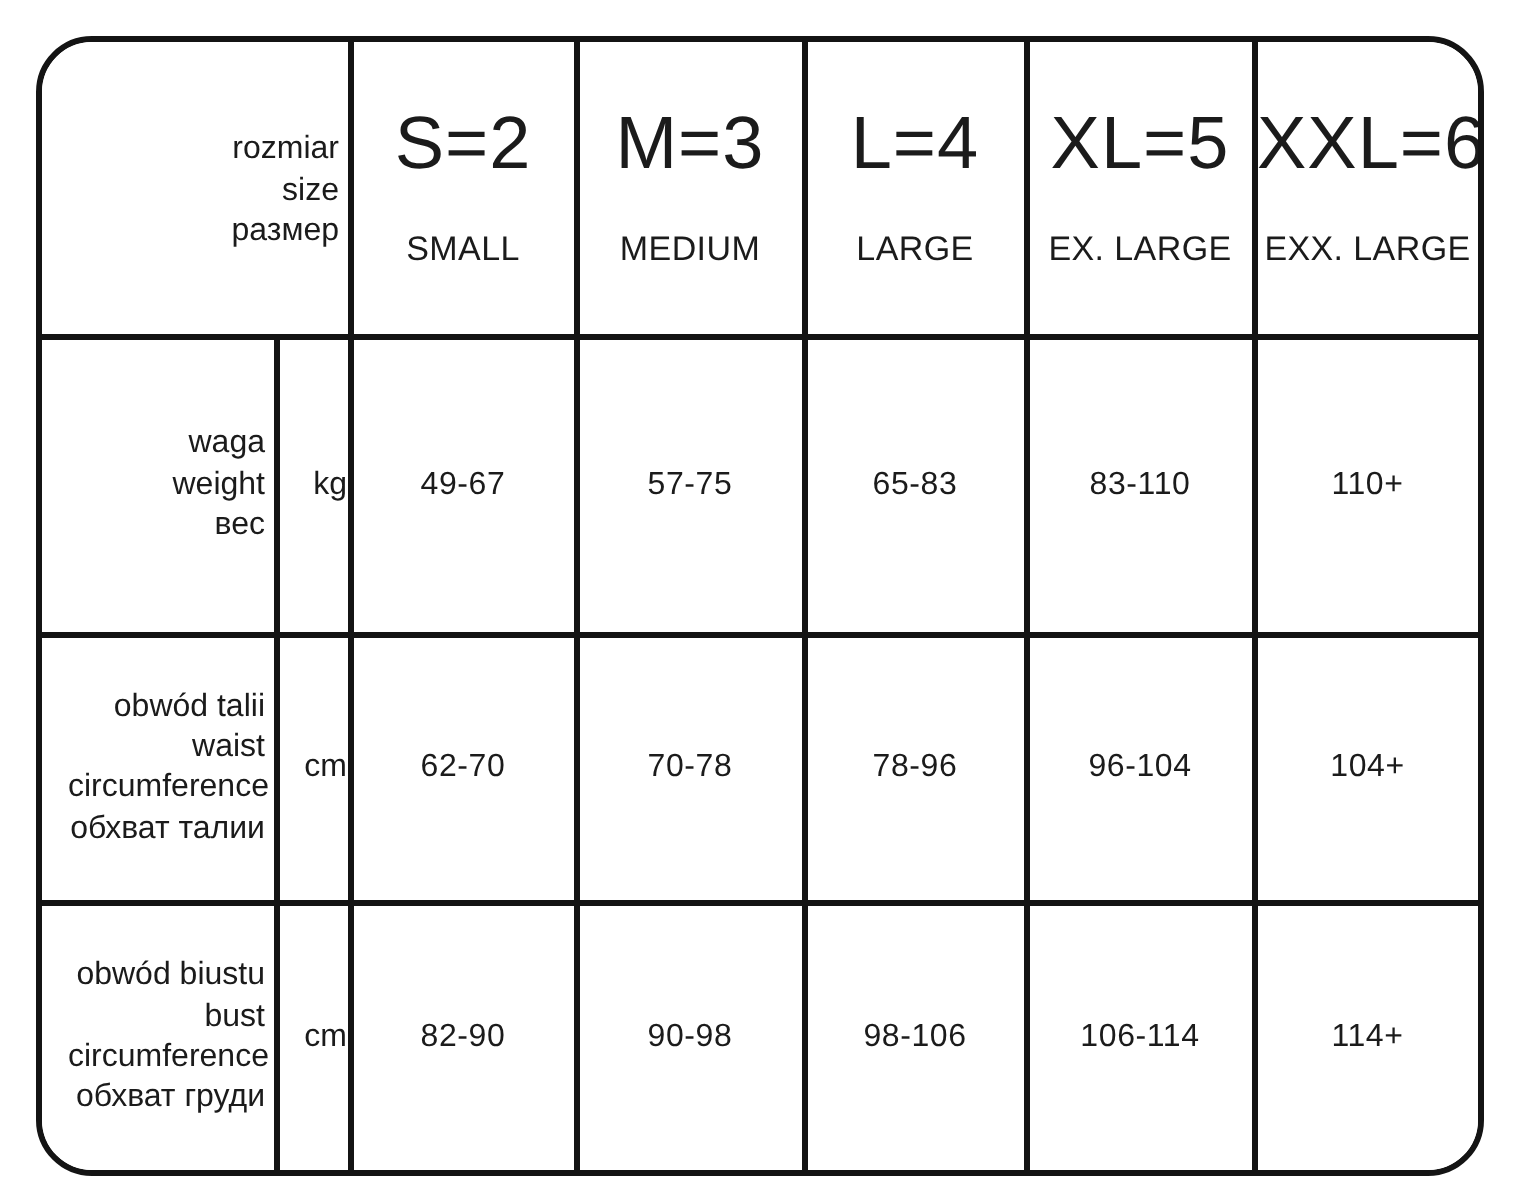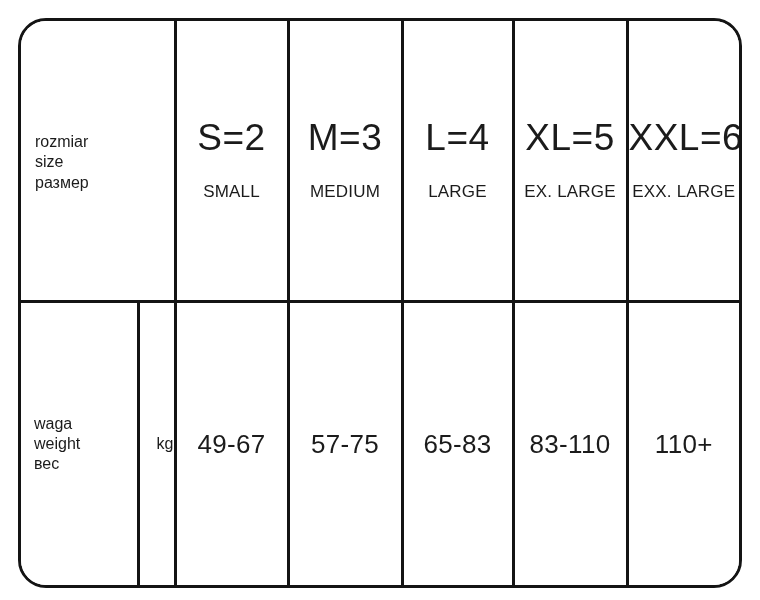--- a/index.html
+++ b/index.html
@@ -45,21 +45,21 @@
   .size-chart tr:nth-child(2) { height: 99px; }
   .size-chart tr:nth-child(3) { height: 89px; }
   .size-chart tr:nth-child(4) { height: 89px; }
   .size-chart tr:nth-child(5) { height: 93px; }
   .size-chart tr:nth-child(6) { height: 94px; }
 
   .label-block {
     white-space: pre-line;
     font-size: 16px;
     line-height: 1.27;
-    text-align: left;
+    text-align: right;
     padding-left: 13px;
     padding-right: 4px;
   }
   .corner-cell .label-block { padding-left: 14px; padding-top: 4px; }
   .size-head { text-align: center; }
   .size-code {
     font-size: 37px;
     line-height: 1.05;
     letter-spacing: 0.5px;
   }
@@ -67,21 +67,21 @@
     font-size: 17px;
     margin-top: 24px;
     letter-spacing: 0.2px;
   }
   .unit-cell {
     text-align: right;
     font-size: 16px;
   }
   .value-cell {
     text-align: center;
-    font-size: 26px;
+    font-size: 16px;
     letter-spacing: 0.3px;
   }
 </style>
 </head>
 <body>
 
 <div class="table-wrap">
   <table class="size-chart">
     <colgroup>
       <col style="width:117px">
@@ -129,17 +129,45 @@
       </td>
       <td class="unit-cell">kg</td>
       <td class="value-cell">49-67</td>
       <td class="value-cell">57-75</td>
       <td class="value-cell">65-83</td>
       <td class="value-cell">83-110</td>
       <td class="value-cell">110+</td>
     </tr>
 
 
+    <tr>
+      <td>
+        <div class="label-block">obwód talii
+waist
+circumference
+обхват талии</div>
+      </td>
+      <td class="unit-cell">cm</td>
+      <td class="value-cell">62-70</td>
+      <td class="value-cell">70-78</td>
+      <td class="value-cell">78-96</td>
+      <td class="value-cell">96-104</td>
+      <td class="value-cell">104+</td>
+    </tr>
 
 
+    <tr>
+      <td>
+        <div class="label-block">obwód biustu
+bust
+circumference
+обхват груди</div>
+      </td>
+      <td class="unit-cell">cm</td>
+      <td class="value-cell">82-90</td>
+      <td class="value-cell">90-98</td>
+      <td class="value-cell">98-106</td>
+      <td class="value-cell">106-114</td>
+      <td class="value-cell">114+</td>
+    </tr>
   </tbody>
     </table>
 </div>
 
 </body></html>

